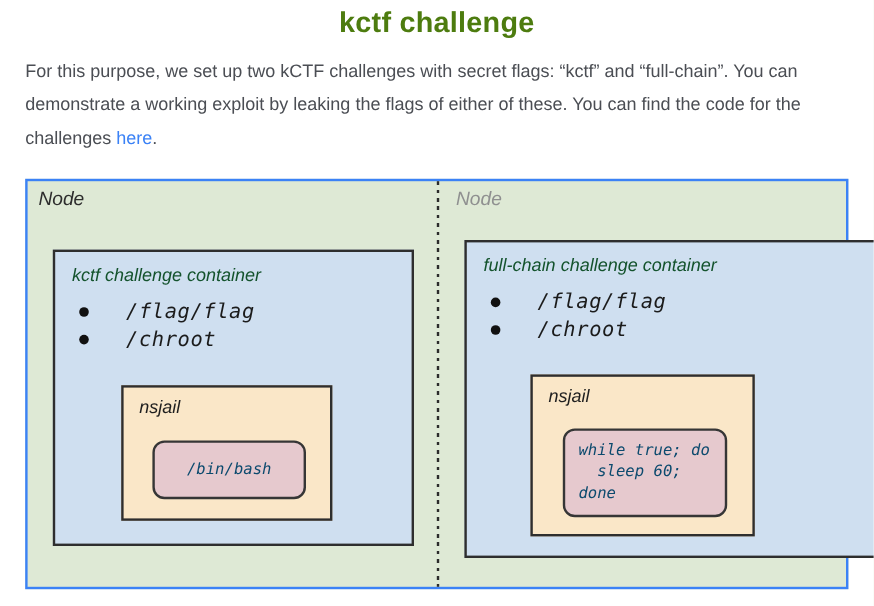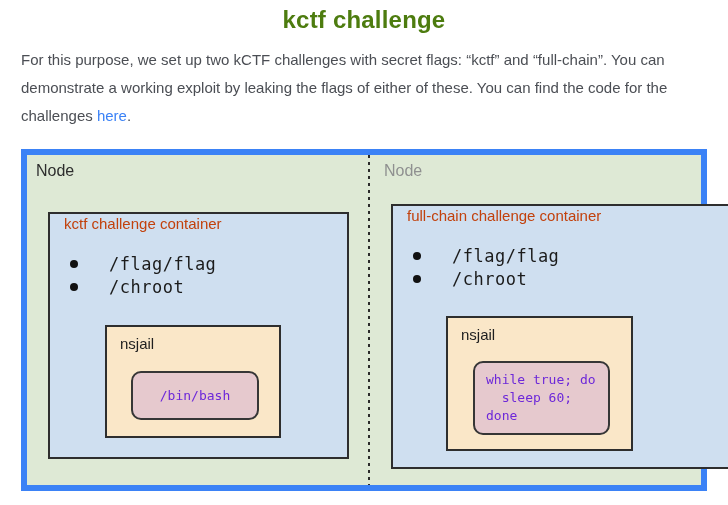--- a/index.html
+++ b/index.html
@@ -13,41 +13,41 @@
   }
 
   .intro {
     position: absolute; top: 46px; left: 21px; width: 692px;
     font-size: 15px; line-height: 28px; color: #4b4e54;
   }
   .intro a { color: #3b82f6; text-decoration: none; cursor: pointer; }
 
   .diagram {
     position: absolute; left: 21px; top: 149px; width: 686px; height: 342px;
-    background: #dee9d5; border: 6px solid #3b82f6;
+    background: #dee9d5; border: 2px solid #3b82f6; font-style: italic;
   }
 
   .divider {
     position: absolute; left: 341px; top: 0; width: 2px; height: 100%;
     background: repeating-linear-gradient(to bottom, #2b2b2b 0 3px, transparent 3px 7px);
   }
 
   .node-label { position: absolute; top: 7px; font-size: 16px; }
   .node-label.left  { left: 9px;  color: #2d2d2d; }
   .node-label.right { left: 357px; color: #8f9090; }
 
   .container-box {
     position: absolute; background: #cfdff0; border: 2px solid #2e2e2e;
   }
   .container-box.left  { left: 21px;  top: 57px; width: 301px; height: 247px; }
   .container-box.right { left: 364px; top: 49px; width: 354px; height: 265px; }
 
   .container-title {
-    position: absolute; left: 14px; top: 1px;
-    font-size: 15px; color: #c2410c;
+    position: absolute; left: 14px; top: 11px;
+    font-size: 15px; color: #14532d;
   }
 
   .mount-list { position: absolute; left: 20px; top: 38px; }
   .mount-item { display: flex; align-items: center; height: 23px; }
   .bullet-dot {
     width: 8px; height: 8px; border-radius: 50%; background: #111;
     flex: 0 0 8px; margin-right: 31px;
   }
   .mount-path {
     font-family: "DejaVu Sans Mono", monospace;
@@ -56,21 +56,21 @@
 
   .jail-box { position: absolute; background: #fae7c8; border: 2px solid #2e2e2e; }
   .jail-box.left  { left: 55px; top: 111px; width: 176px; height: 113px; }
   .jail-box.right { left: 53px; top: 110px; width: 187px; height: 135px; }
 
   .jail-label { position: absolute; left: 13px; top: 8px; font-size: 15px; color: #1f1f1f; }
 
   .process-box {
     position: absolute; background: #e6c9ce; border: 2px solid #363636; border-radius: 10px;
     display: flex; align-items: center;
-    font-family: "DejaVu Sans Mono", monospace; color: #6d28d9;
+    font-family: "DejaVu Sans Mono", monospace; color: #0c4a6e;
   }
   .process-box.left {
     left: 24px; top: 44px; width: 128px; height: 49px;
     justify-content: center; font-size: 13px;
   }
   .process-box.right {
     left: 25px; top: 43px; width: 137px; height: 74px;
     padding-left: 11px; font-size: 13px; line-height: 18px;
   }
   .process-cmd { white-space: pre; }

